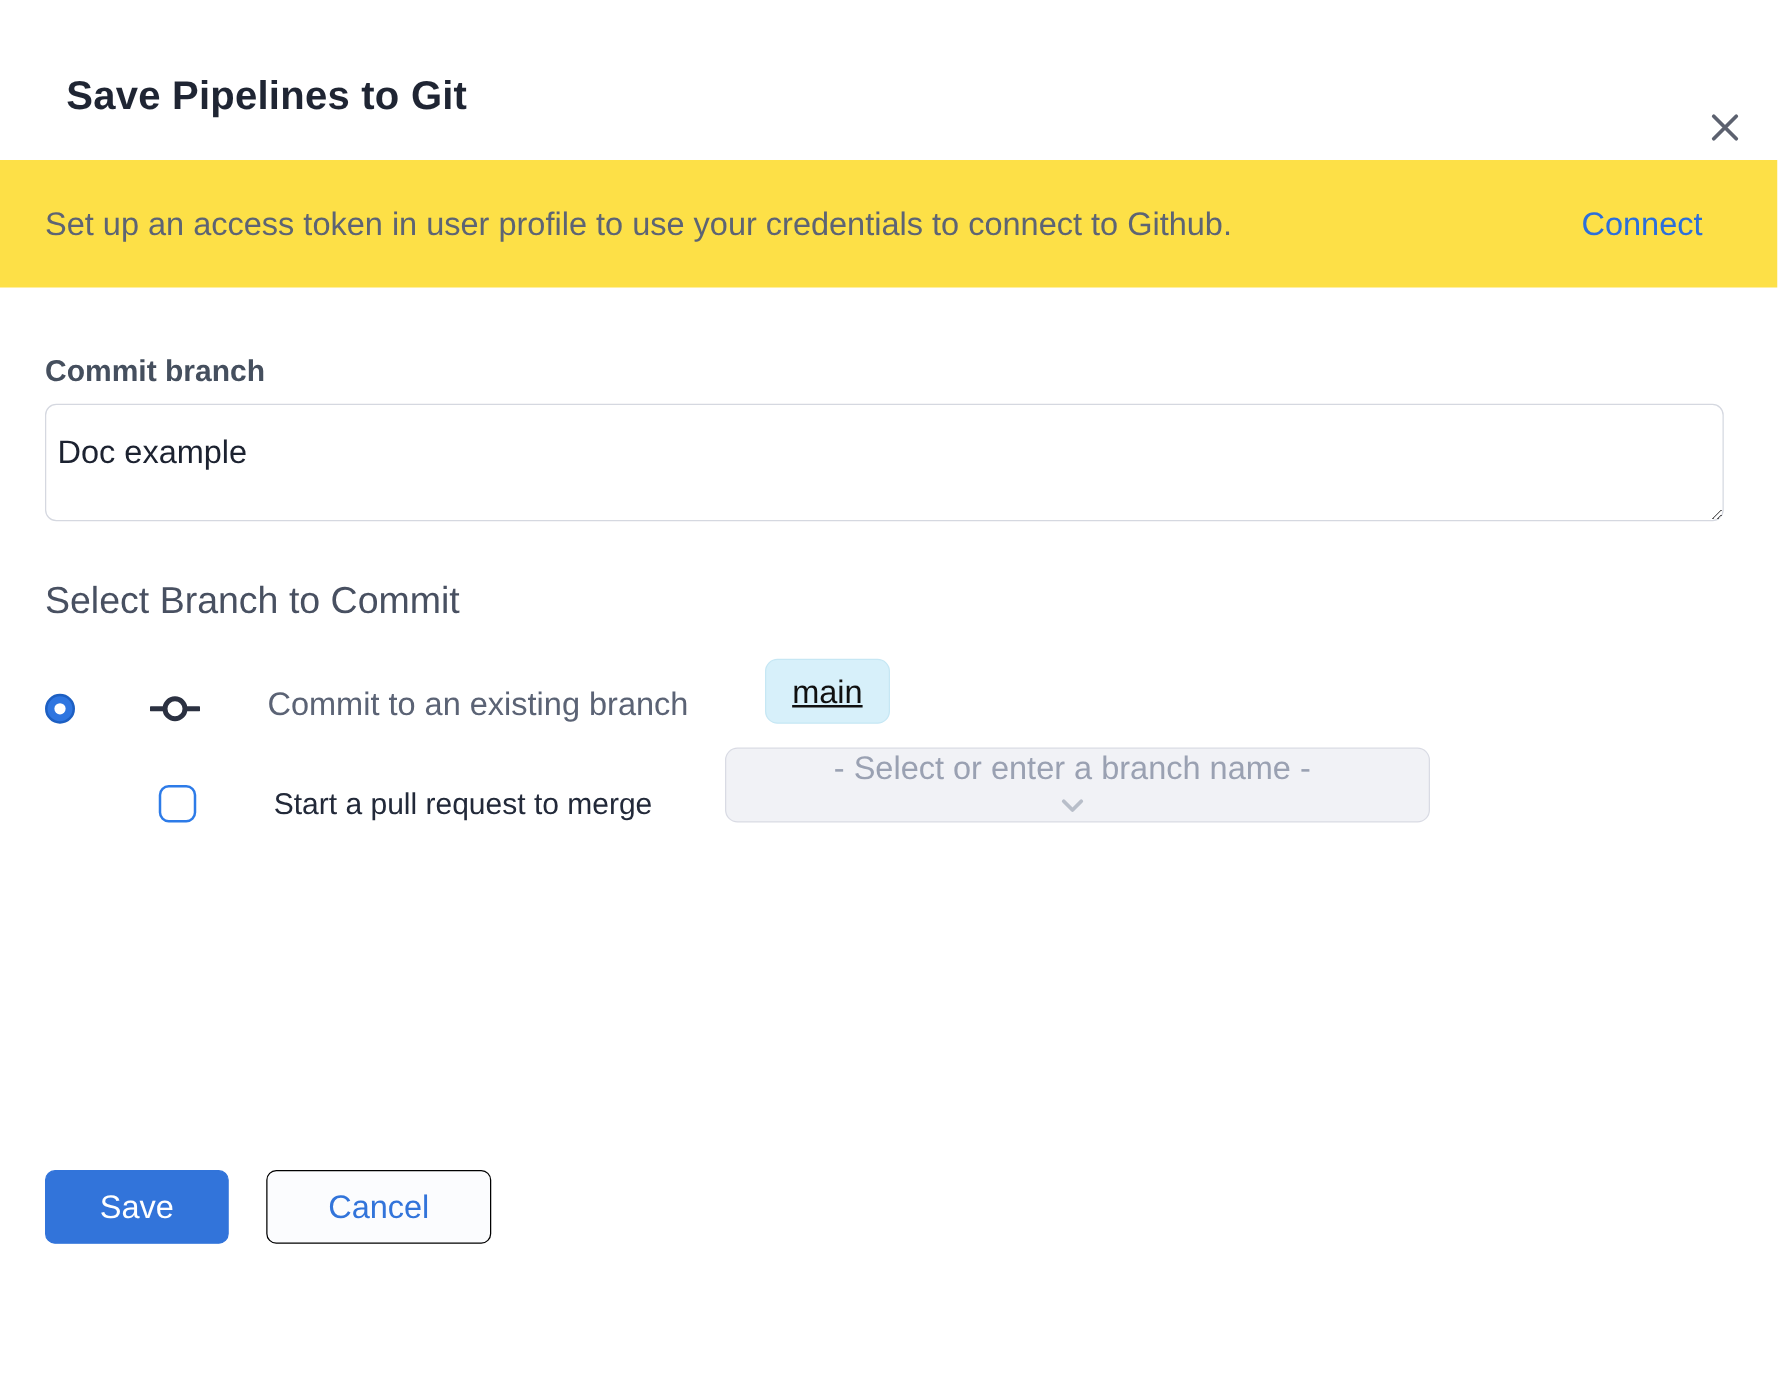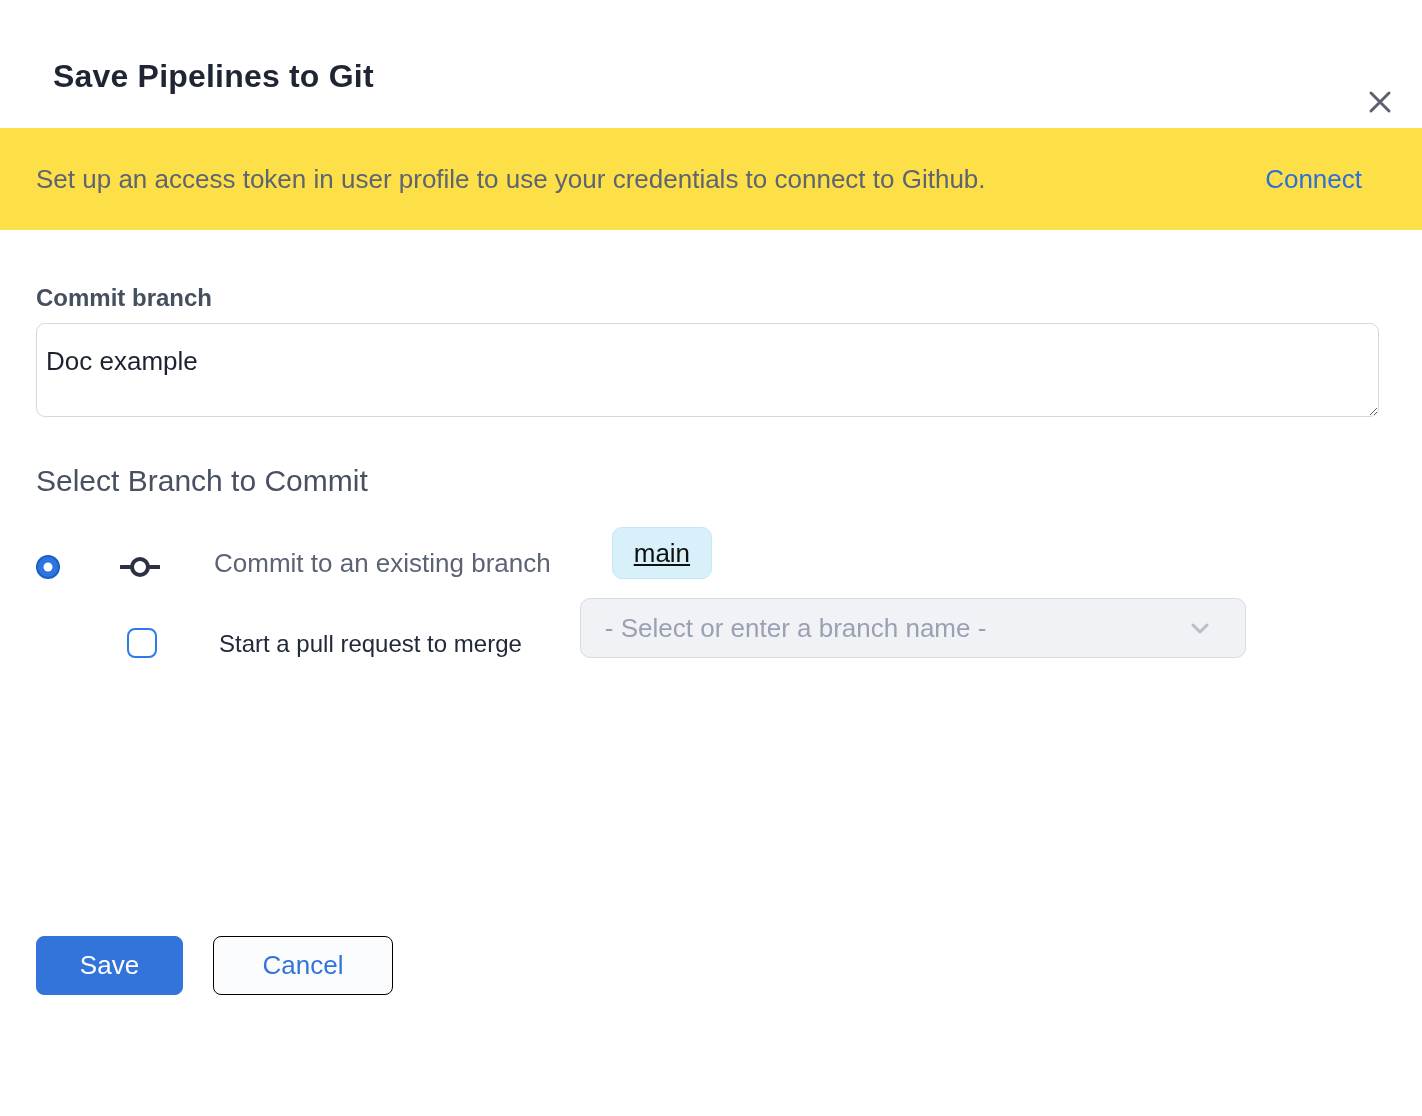--- a/index.html
+++ b/index.html
@@ -100,25 +100,25 @@
   
   .checkbox {
     width: 30px; height: 30px; flex: 0 0 30px;
     border: 2.5px solid #2d7be8; border-radius: 8px;
     background: #fff; cursor: pointer;
   }
   .checkbox-label { font-size: 24px; color: #222939; margin-left: 18px; white-space: nowrap; margin-top: 32px; }
 
   .branch-select {
     margin-left: 14px;
-    width: 666px; height: 60px;
+    width: 564px; height: 60px;
     background: #f1f2f6;
     border: 1px solid #d9dbe4; border-radius: 10px;
     display: flex; align-items: center; justify-content: space-between;
-    padding: 0 32px 0 24px; cursor: pointer;
+    padding: 0 32px 0 24px; cursor: pointer; flex-direction: column;
   }
   .select-placeholder { font-size: 26px; color: #9aa1b2; }
 
   
   .footer { display: flex; align-items: center; margin: 278px 0 0 36px; }
   .btn {
     height: 59px; border-radius: 8px; font-family: "Liberation Sans", sans-serif;
     font-size: 26px; cursor: pointer; display: flex; align-items: center; justify-content: center;
   }
   .btn-save {

